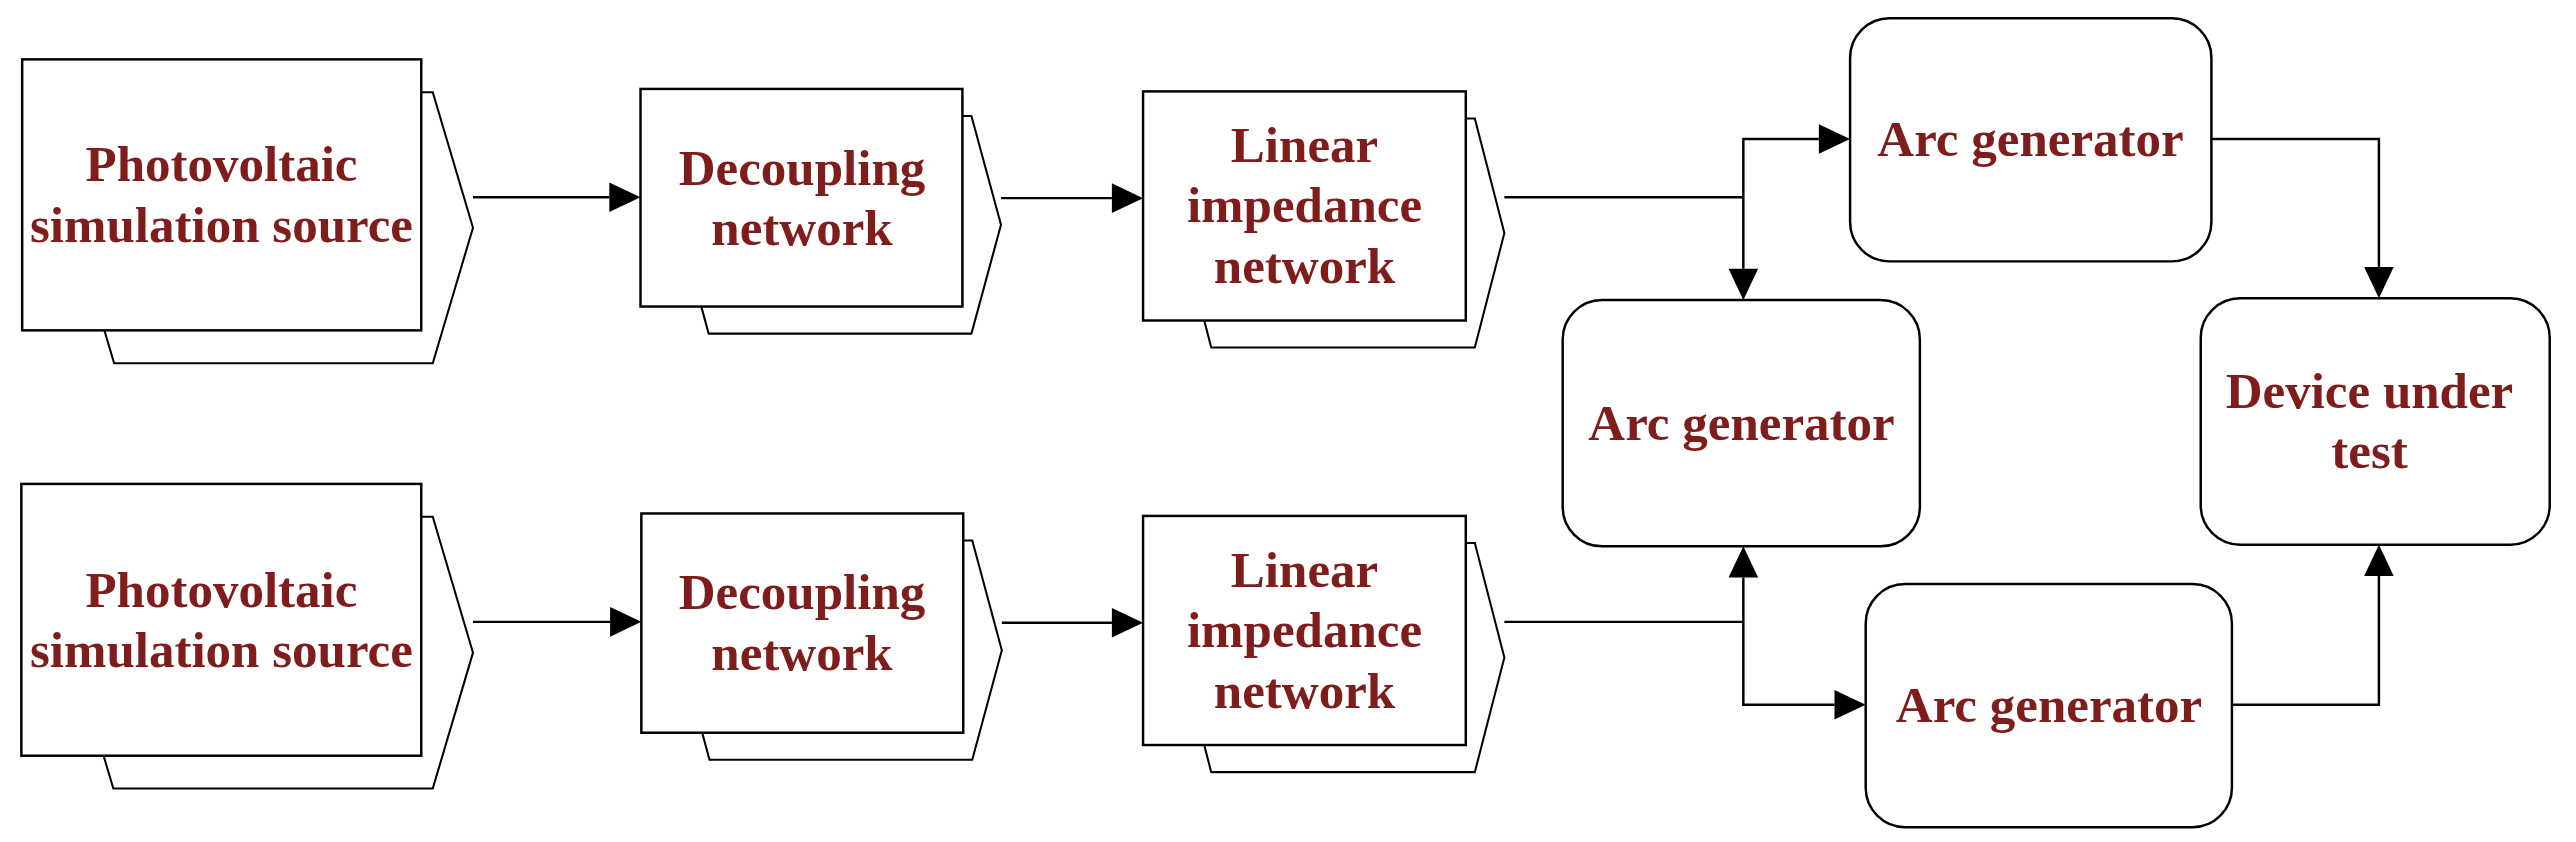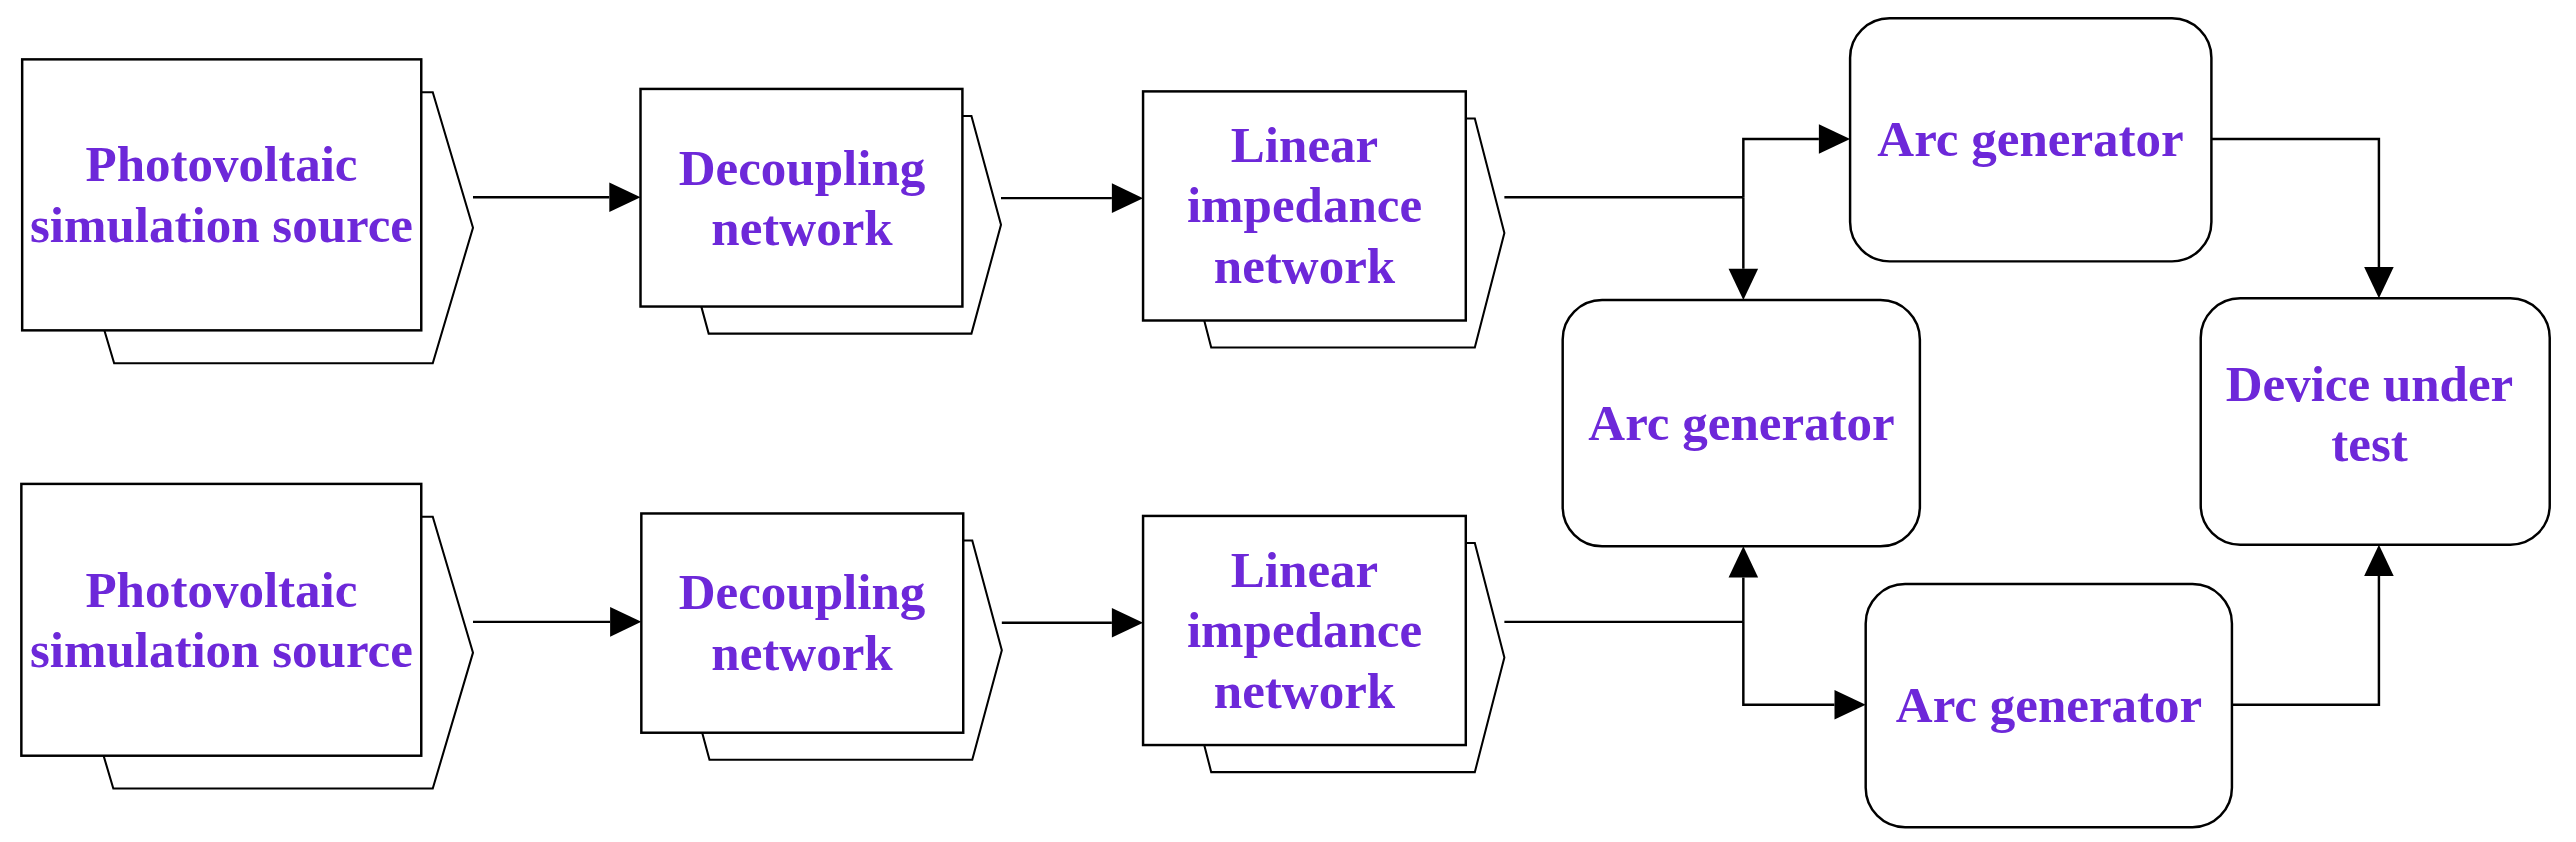--- a/index.html
+++ b/index.html
@@ -17,21 +17,21 @@
   .arrowhead { fill: #000000; stroke: none; }
   .label {
     position: absolute;
     display: flex;
     align-items: center;
     justify-content: center;
     text-align: center;
     font-weight: bold;
     font-size: 51px;
     line-height: 1.18;
-    color: #6d28d9;
+    color: #7f1d1d;
     white-space: pre-line;
     pointer-events: none;
   }
 </style>
 </head>
 <body>
 
 <div class="canvas">
 
   <svg width="2576" height="843" viewBox="0 0 3137 1026">
@@ -106,17 +106,17 @@
   <div class="label" style="left:1143px; top:516px; width:323px; height:229px;">Linear
 impedance
 network</div>
 
   <div class="label" style="left:1850px; top:18px; width:361px; height:243px;">Arc generator</div>
 
   <div class="label" style="left:1563px; top:300px; width:357px; height:246px;">Arc generator</div>
 
   <div class="label" style="left:1866px; top:584px; width:366px; height:243px;">Arc generator</div>
 
-  <div class="label" style="left:2201px; top:291px; width:337px; height:246px;">Device under
+  <div class="label" style="left:2201px; top:298px; width:337px; height:246px;">Device under
 test</div>
 
 </div>
 
 
 </body></html>

